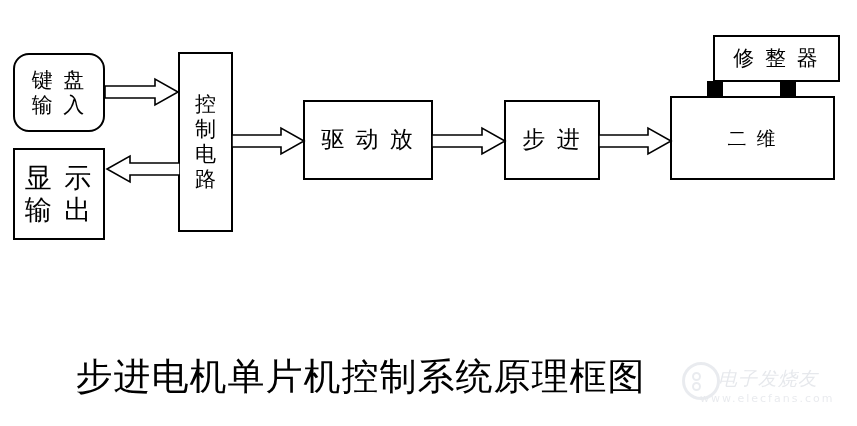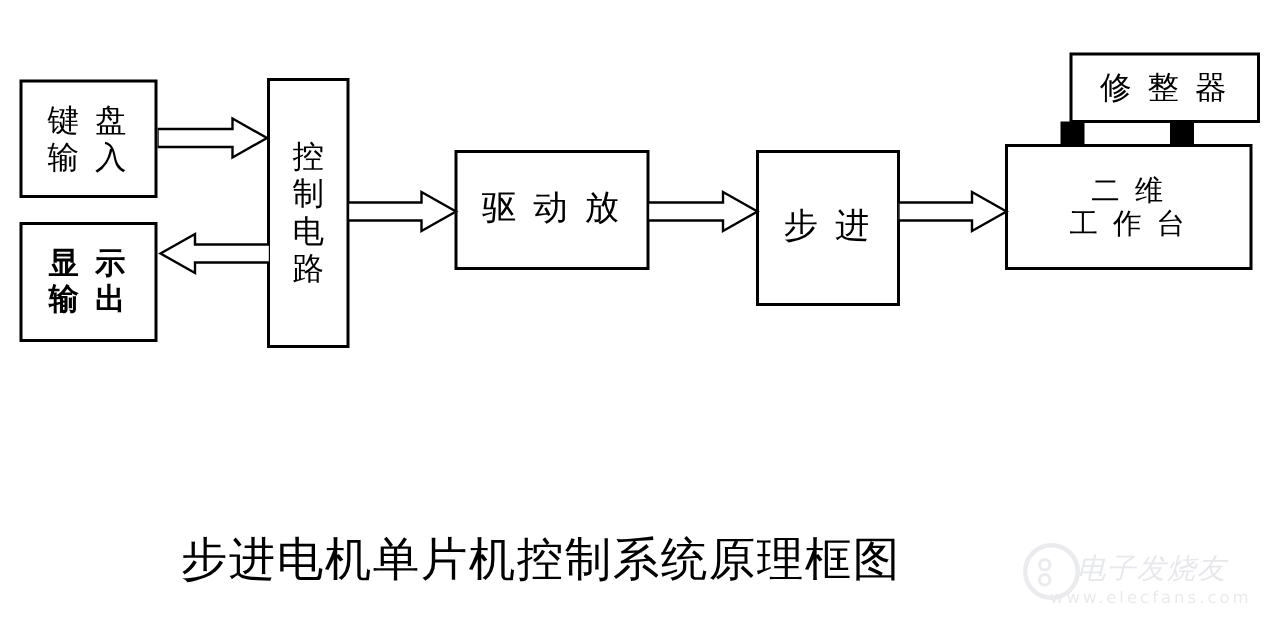--- a/index.html
+++ b/index.html
@@ -28,25 +28,25 @@
     justify-content: center;
     color: #000000;
     font-family: "DejaVu Sans", "Liberation Sans", sans-serif;
     font-weight: 400;
     line-height: 1.18;
     letter-spacing: 2px;
     white-space: nowrap;
   }
   .node .ln { display: block; }
 
-  .n-keyboard   { left: 13px;  top: 53px;  width: 92px;  height: 79px;  font-size: 21px; }
-  .n-display    { left: 13px;  top: 148px; width: 92px;  height: 80px;  font-size: 20px; font-weight: bold; }
+  .n-keyboard   { left: 13px;  top: 53px;  width: 92px;  height: 79px;  font-size: 21px; border-radius: 16px; }
+  .n-display    { left: 13px;  top: 148px; width: 92px;  height: 92px;  font-size: 27px; }
   .n-control    { left: 178px; top: 52px;  width: 55px;  height: 180px; font-size: 21px; }
   .n-driver     { left: 303px; top: 100px; width: 130px; height: 80px;  font-size: 23px; }
-  .n-motor      { left: 504px; top: 100px; width: 96px;  height: 104px;  font-size: 23px; }
+  .n-motor      { left: 504px; top: 100px; width: 96px;  height: 80px;  font-size: 23px; }
   .n-dresser    { left: 688px; top: 35px;  width: 127px; height: 47px;  font-size: 21px; margin-left: 25px; }
   .n-table      { left: 670px; top: 96px;  width: 165px; height: 84px;  font-size: 19px; }
 
   .n-control .ln { letter-spacing: 0; }
 
   .blk {
     position: absolute;
     background: #000000;
   }
   .blk-left  { left: 707px; top: 81px; width: 16px; height: 16px; }
@@ -56,21 +56,21 @@
     position: absolute;
   }
   .arrow svg { display: block; }
 
   .caption {
     position: absolute;
     left: 0;
     top: 352px;
     width: 721px;
     text-align: center;
-    font-size: 31px;
+    font-size: 37px;
     color: #000000;
     letter-spacing: 1px;
     font-family: "DejaVu Sans", "Liberation Sans", sans-serif;
   }
 
   .watermark {
     position: absolute;
     left: 682px;
     top: 348px;
     width: 133px;
@@ -152,21 +152,20 @@
 
   <div class="node n-dresser">
     <span class="ln">修 整 器</span>
   </div>
 
   <div class="blk blk-left"></div>
   <div class="blk blk-right"></div>
 
   <div class="node n-table">
     <span class="ln">二 维</span>
-    <span class="ln">工 作 台</span>
   </div>
 
   <div class="arrow" style="left:105px; top:76px;">
     <svg width="75" height="32" viewBox="0 0 75 32">
       <polygon points="0,10 50,10 50,3 73,16 50,29 50,22 0,22" fill="#ffffff" stroke="#000000" stroke-width="1.6" stroke-linejoin="miter"></polygon>
     </svg>
   </div>
 
   <div class="arrow" style="left:105px; top:153px;">
     <svg width="75" height="32" viewBox="0 0 75 32">

